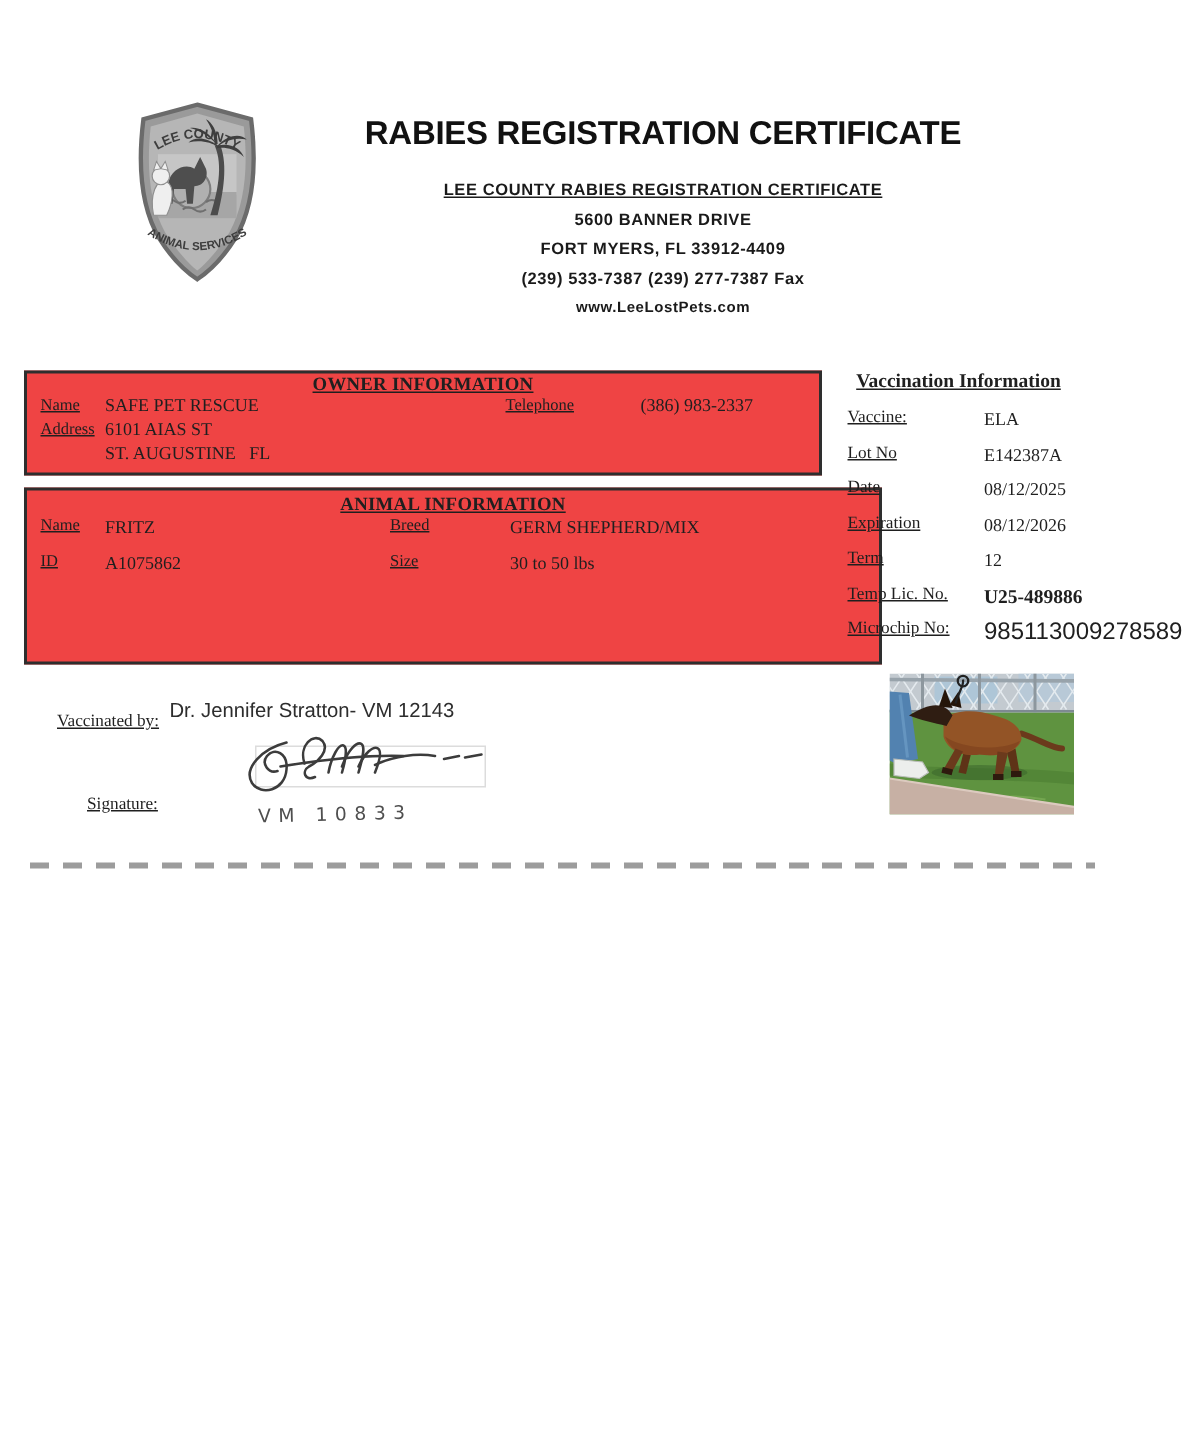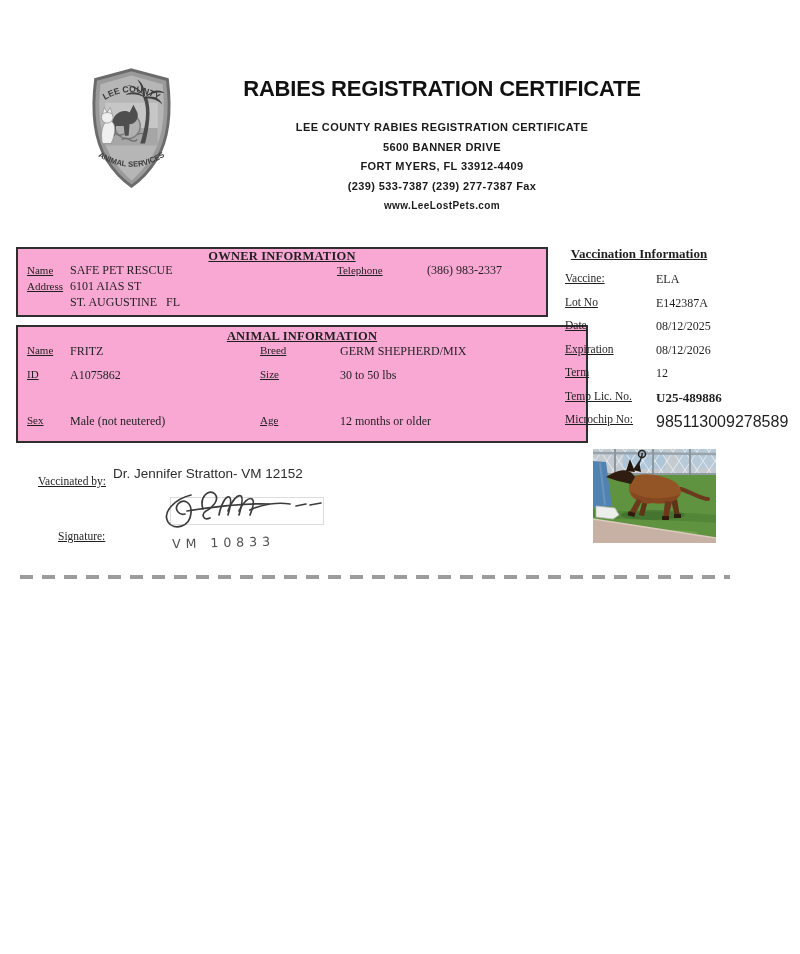--- a/index.html
+++ b/index.html
@@ -5,28 +5,28 @@
   html,body{margin:0;padding:0;background:#ffffff;}
   body{width:800px;height:954px;overflow:hidden;font-family:"Liberation Serif","DejaVu Serif",serif;color:#1f1f1f;}
   #page{position:relative;width:800px;height:954px;background:#ffffff;}
 
   
   .hdr{position:absolute;left:192px;top:0;width:500px;text-align:center;}
   .title{position:absolute;left:0;width:500px;top:76px;font-family:"Liberation Sans",sans-serif;
          font-weight:700;font-size:22px;letter-spacing:-0.2px;color:#111;}
   .sub{position:absolute;left:0;width:500px;font-family:"Liberation Sans",sans-serif;
        font-weight:700;font-size:11px;color:#1a1a1a;letter-spacing:0.4px;}
-  .sub.org{top:121px;}
+  .sub.org{top:121px;text-decoration:underline;}
   .sub.addr1{top:141px;}
   .sub.addr2{top:160px;}
   .sub.phones{top:180px;}
   .sub.web{top:200px;font-size:10px;}
 
   
-  .box{position:absolute;border:2px solid #2e2e2e;background:#f9a8d4;}
+  .box{position:absolute;border:2px solid #2e2e2e;background:#ef4444;}
   .box-title{position:absolute;left:0;right:0;text-align:center;font-weight:700;font-size:12.5px;
              text-decoration:underline;letter-spacing:0.2px;}
   .lbl{position:absolute;font-size:11px;text-decoration:underline;white-space:pre;}
   .val{position:absolute;font-size:12px;white-space:pre;}
 
   #owner-box{left:16px;top:247px;width:528px;height:66px;}
   #animal-box{left:16px;top:325px;width:528px;height:114px;padding-left:40px;}
 
   .arow{position:absolute;left:0;right:0;height:16px;}
   .arow .l1{left:9px;} .arow .v1{left:52px;}
@@ -122,26 +122,20 @@
       <span class="val v1">FRITZ</span>
       <span class="lbl l2">Breed</span>
       <span class="val v2">GERM SHEPHERD/MIX</span>
     </div>
     <div class="arow" style="top:41px;">
       <span class="lbl l1">ID</span>
       <span class="val v1">A1075862</span>
       <span class="lbl l2">Size</span>
       <span class="val v2">30 to 50 lbs</span>
     </div>
-    <div class="arow" style="top:87px;">
-      <span class="lbl l1">Sex</span>
-      <span class="val v1">Male (not neutered)</span>
-      <span class="lbl l2">Age</span>
-      <span class="val v2">12 months or older</span>
-    </div>
   </div>
 
   <div id="vax">
     <div class="vtitle">Vaccination Information</div>
     <div class="vrow" style="top:26px;">
       <span class="vl">Vaccine:</span>
       <span class="vv">ELA</span>
     </div>
     <div class="vrow" style="top:50px;">
       <span class="vl">Lot No</span>
@@ -163,21 +157,21 @@
       <span class="vl">Temp Lic. No.</span>
       <span class="vv boldval">U25-489886</span>
     </div>
     <div class="vrow" style="top:167px;">
       <span class="vl">Microchip No:</span>
       <span class="vv sansval">985113009278589</span>
     </div>
   </div>
 
   <span class="sig-lbl" id="vaccinated-by-label">Vaccinated by:</span>
-  <span id="vaccinated-by-value">Dr. Jennifer Stratton- VM 12152</span>
+  <span id="vaccinated-by-value">Dr. Jennifer Stratton- VM 12143</span>
   <span class="sig-lbl" id="signature-label">Signature:</span>
   <div id="sig-box"></div>
   <svg id="sig-svg" width="175" height="55" viewBox="0 0 175 55">
     <g fill="none" stroke="#3c3c3c" stroke-width="1.7" stroke-linecap="round">
       <path d="M34,10 C18,14 5,27 11,37 C17,46 33,42 34,28 C35,17 26,13 21,19 C17,24 22,31 28,29"></path>
       <path d="M46,24 C42,12 52,3 58,9 C63,15 55,23 49,26 C44,29 46,36 53,33"></path>
       <path d="M62,30 C64,19 69,11 72,12 C75,13 73,23 71,30"></path>
       <path d="M71,26 C75,15 81,9 84,11 C87,13 84,23 82,30"></path>
       <path d="M82,26 C86,17 92,12 95,14 C98,16 95,25 93,30"></path>
       <path d="M93,25 C105,19 121,17 133,19"></path>

